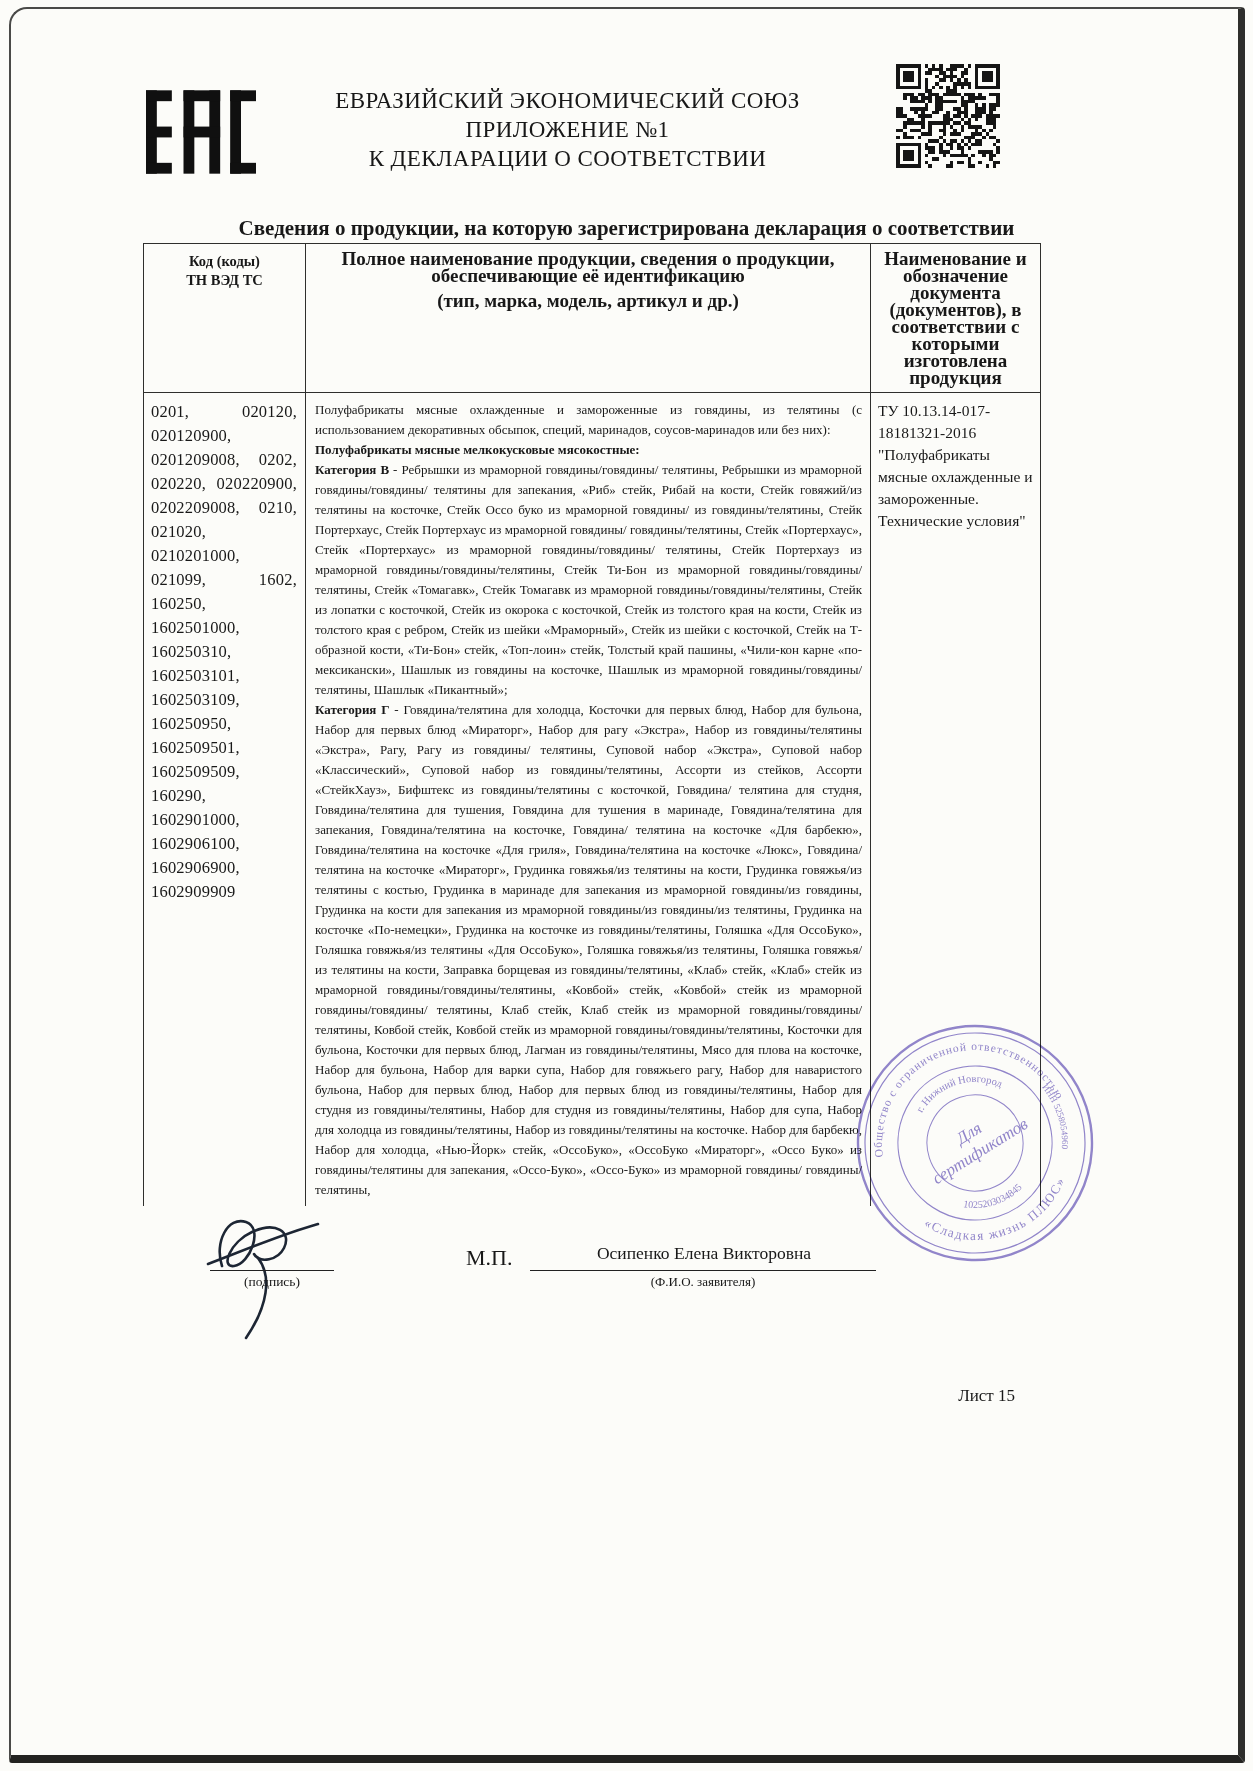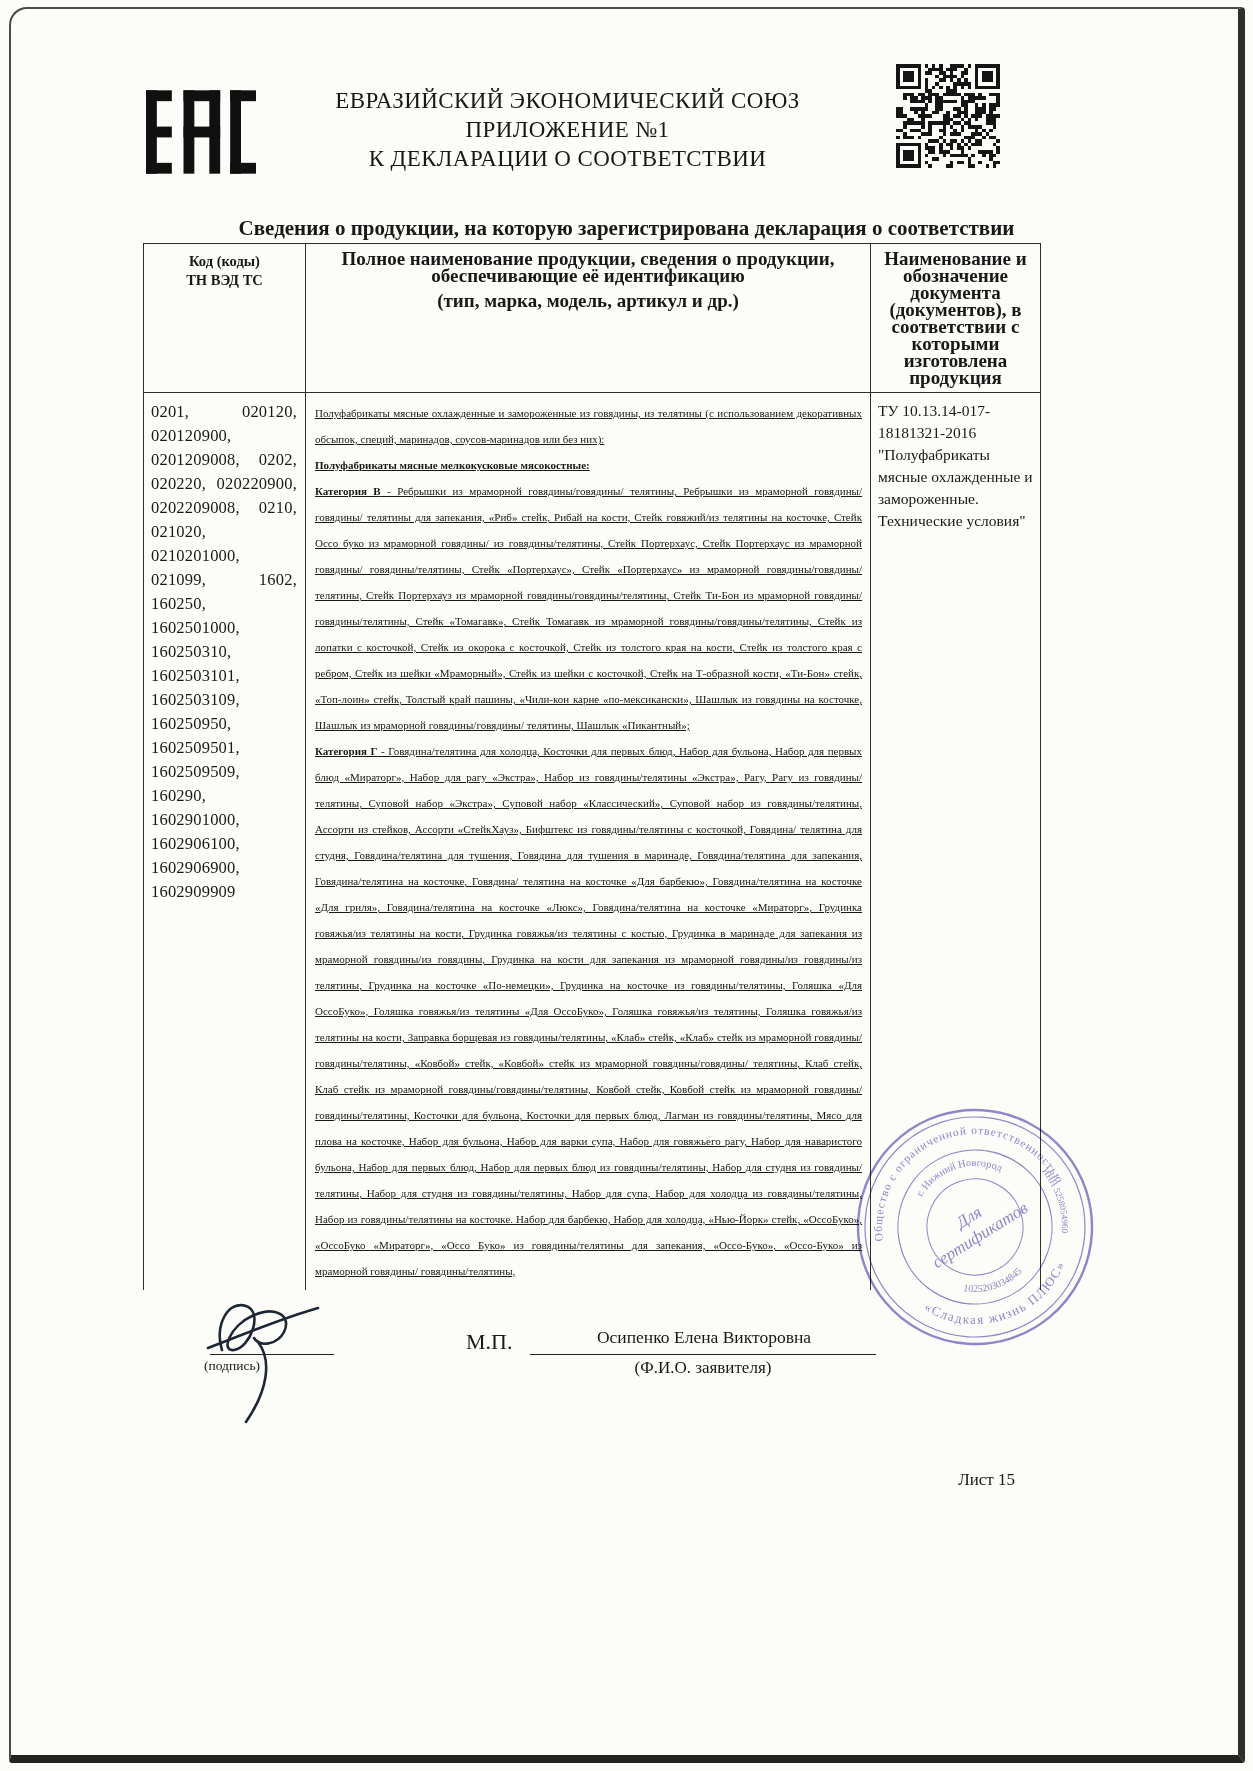--- a/index.html
+++ b/index.html
@@ -67,40 +67,39 @@
   }
   th.codes-h { font-size:14.5px; line-height:19px; padding-top:8px; }
   .h-sub { margin-top:8px; }
   .codes-cell {
     font-size:16.5px; line-height:24px;
     text-align:justify;
     padding:7px 8px 6px 7px;
     letter-spacing:0.2px;
   }
   .product-cell {
-    font-size:11px; line-height:26px;
+    font-size:13px; line-height:20px;
     padding:7px 8px 6px 9px;
-    text-decoration:underline;
   }
   .product-cell p { text-align:justify; margin:0; }
   .product-cell .bold { font-weight:700; }
   .doc-cell {
     font-size:15.5px; line-height:22px;
     padding:7px 6px 6px 7px;
     text-align:left;
   }
   
   .footer-zone { position:relative; height:118px; margin-top:34px; }
   .signature-svg { position:absolute; left:188px; top:-60px; width:160px; height:170px; }
   .sig-line  { position:absolute; left:210px; top:30px; width:124px; border-top:1.6px solid #222; }
-  .sig-caption { position:absolute; left:204px; top:34px; width:136px; font-size:13.5px; }
+  .sig-caption { position:absolute; left:204px; top:34px; width:136px; text-align:center; font-size:13.5px; }
   .mp-label { position:absolute; left:466px; top:5px; font-size:22px; }
   .applicant-name { position:absolute; left:536px; top:3px; width:336px; text-align:center; font-size:17.5px; }
   .name-line { position:absolute; left:530px; top:30px; width:346px; border-top:1.6px solid #222; }
-  .applicant-caption { position:absolute; left:530px; top:34px; width:346px; text-align:center; font-size:17px; }
+  .applicant-caption { position:absolute; left:530px; top:34px; width:346px; text-align:center; font-size:13px; }
   .stamp-wrap {
     position:absolute; left:850px; top:-222px; width:250px; height:250px;
     transform:rotate(-18deg);
     opacity:0.82;
     mix-blend-mode:multiply;
     pointer-events:none;
   }
   .stamp-wrap svg { width:100%; height:100%; }
   .sheet-row { text-align:right; padding-right:238px; margin-top:28px; font-size:17px; padding-bottom:40px; }
 </style>

